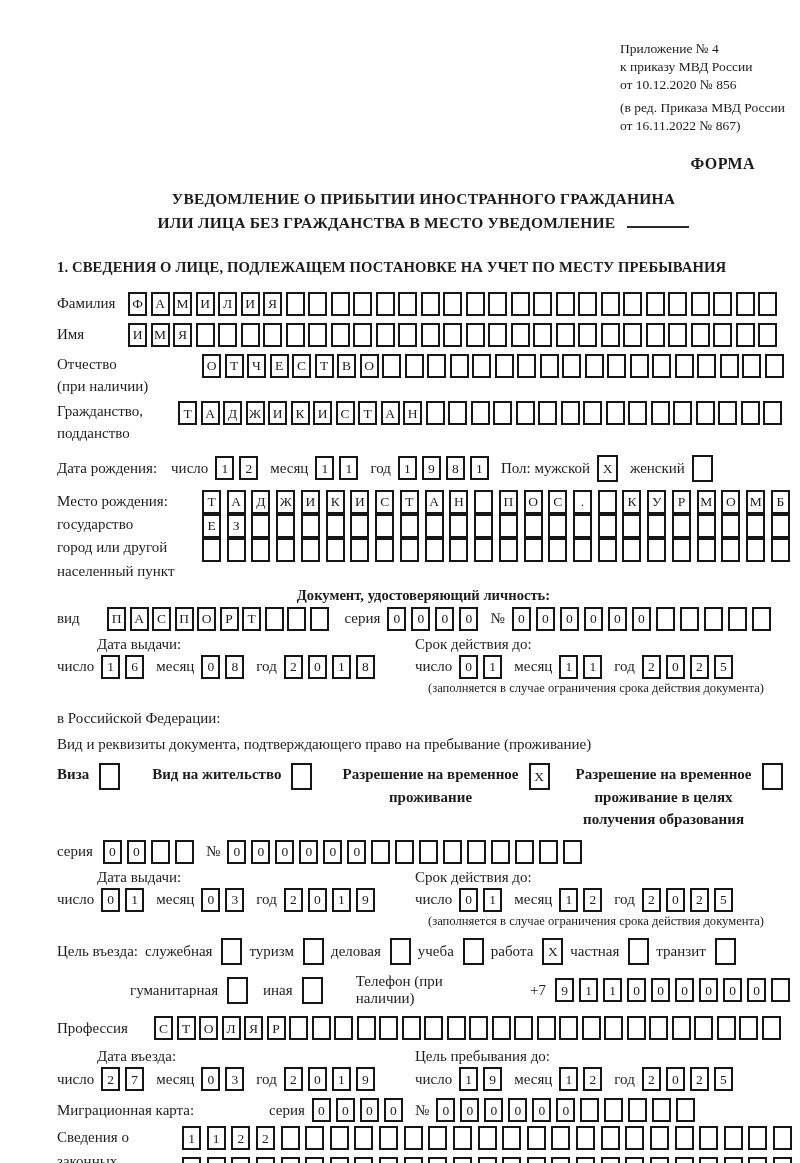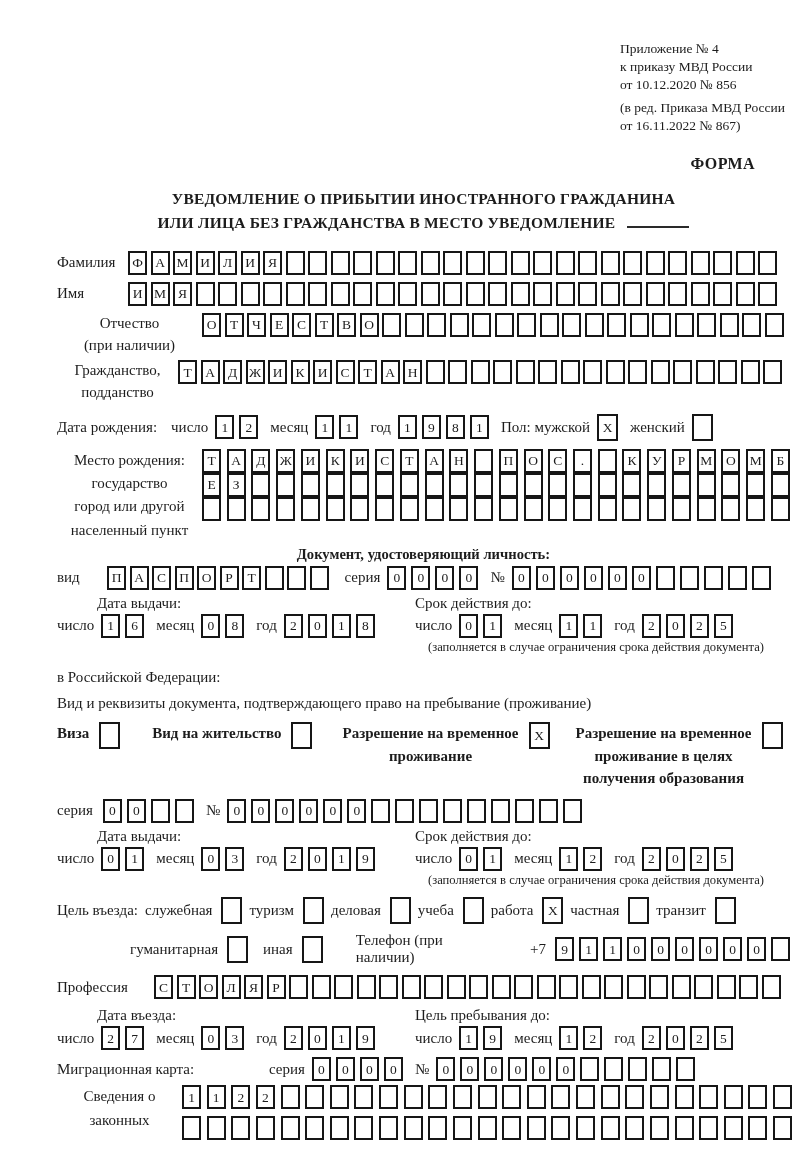--- a/index.html
+++ b/index.html
@@ -14,21 +14,21 @@
   .hdr-right{margin-left:563px;font-size:13.5px;line-height:1.33;}
   .hdr-right .edition{margin-top:5px;}
   .forma{text-align:right;margin:20px 35px 0 0;font-weight:bold;font-size:16px;letter-spacing:.4px;}
 
   .title{text-align:center;font-weight:bold;font-size:15.5px;line-height:1.55;margin-top:14px;letter-spacing:.2px;}
   .blank{display:inline-block;width:62px;border-bottom:2px solid #2a2a2a;height:13px;margin-left:12px;}
   .sec1{font-weight:bold;font-size:14.7px;margin-top:24px;letter-spacing:.1px;}
 
   
   .frow{display:flex;align-items:center;margin-top:7px;}
-  .frow.top{align-items:flex-start;text-align:center;}
+  .frow.top{align-items:flex-start;}
   .lbl{flex:0 0 auto;line-height:1.3;}
   .lbl2{flex:0 0 auto;line-height:1.45;}
   .cells{display:flex;gap:3.5px;flex-wrap:nowrap;}
   .cell{
     flex:0 0 15px;width:15px;height:20px;border:2px solid #161616;
     display:flex;align-items:center;justify-content:center;
     font-size:13.5px;line-height:1;background:#fff;
   }
   .cells.sb{justify-content:space-between;gap:0;}
   .w588{width:588px;}
@@ -74,20 +74,21 @@
     <div>от 16.11.2022 № 867)</div>
   </div>
 
   <div class="forma">ФОРМА</div>
 
   <div class="title">
     <div>УВЕДОМЛЕНИЕ О ПРИБЫТИИ ИНОСТРАННОГО ГРАЖДАНИНА</div>
     <div><span>ИЛИ ЛИЦА БЕЗ ГРАЖДАНСТВА В МЕСТО УВЕДОМЛЕНИЕ</span><span class="blank"></span></div>
   </div>
 
+  <div class="sec1">1. СВЕДЕНИЯ О ЛИЦЕ, ПОДЛЕЖАЩЕМ ПОСТАНОВКЕ НА УЧЕТ ПО МЕСТУ ПРЕБЫВАНИЯ</div>
 
   <div class="frow" style="margin-top:16px">
     <span class="lbl" style="width:71px">Фамилия</span>
     <span class="cells">
         <span class="cell">Ф</span>
         <span class="cell">А</span>
         <span class="cell">М</span>
         <span class="cell">И</span>
         <span class="cell">Л</span>
         <span class="cell">И</span>

